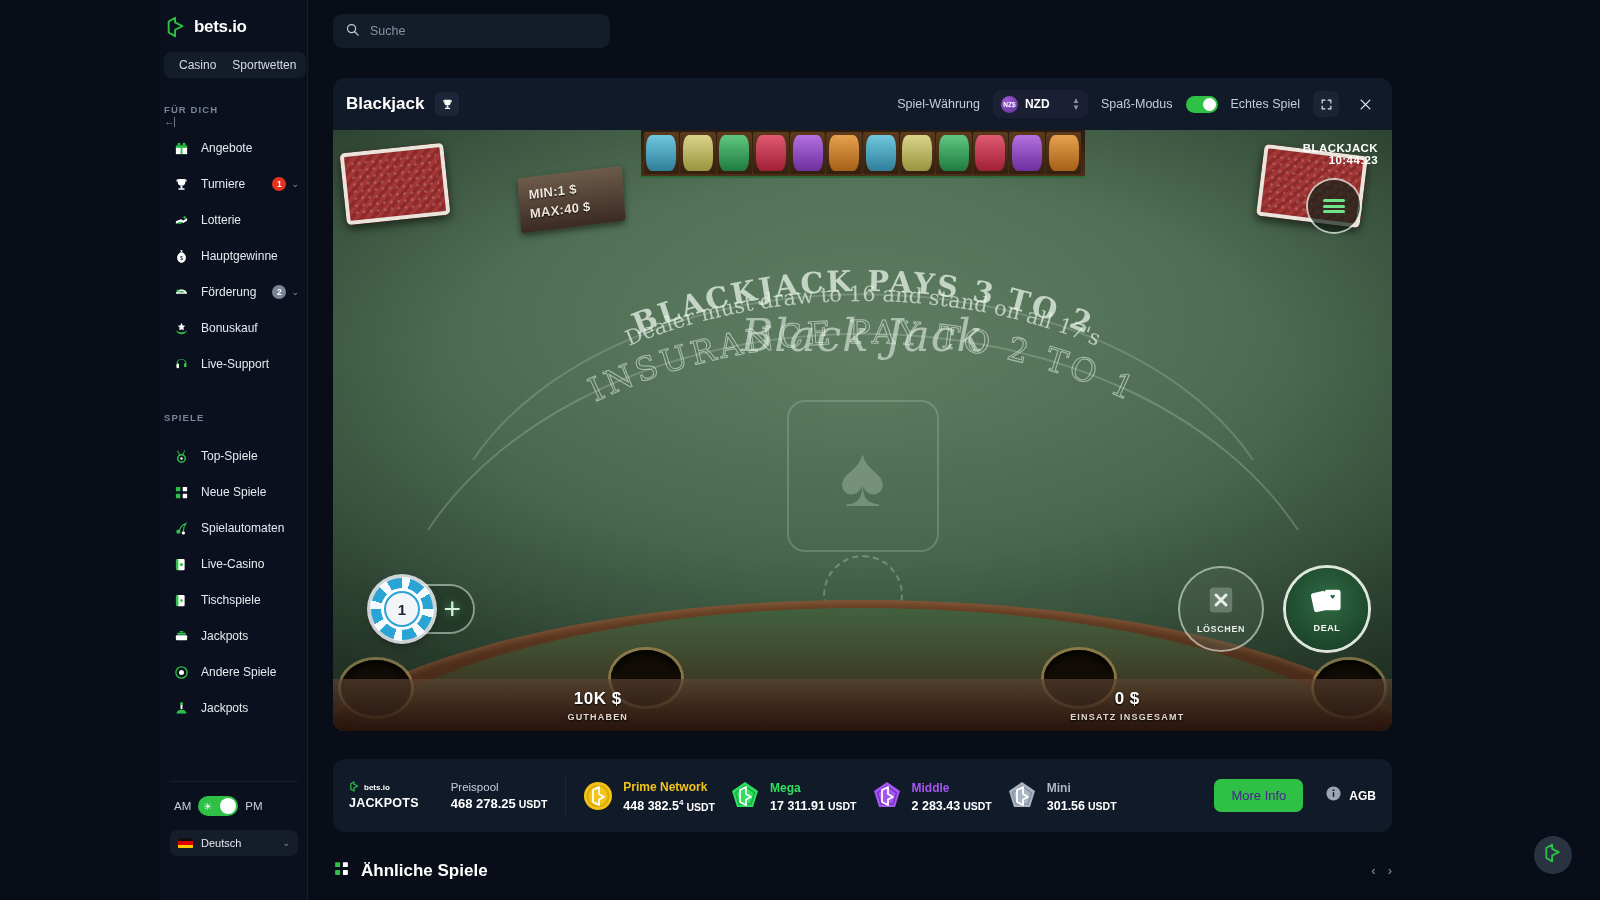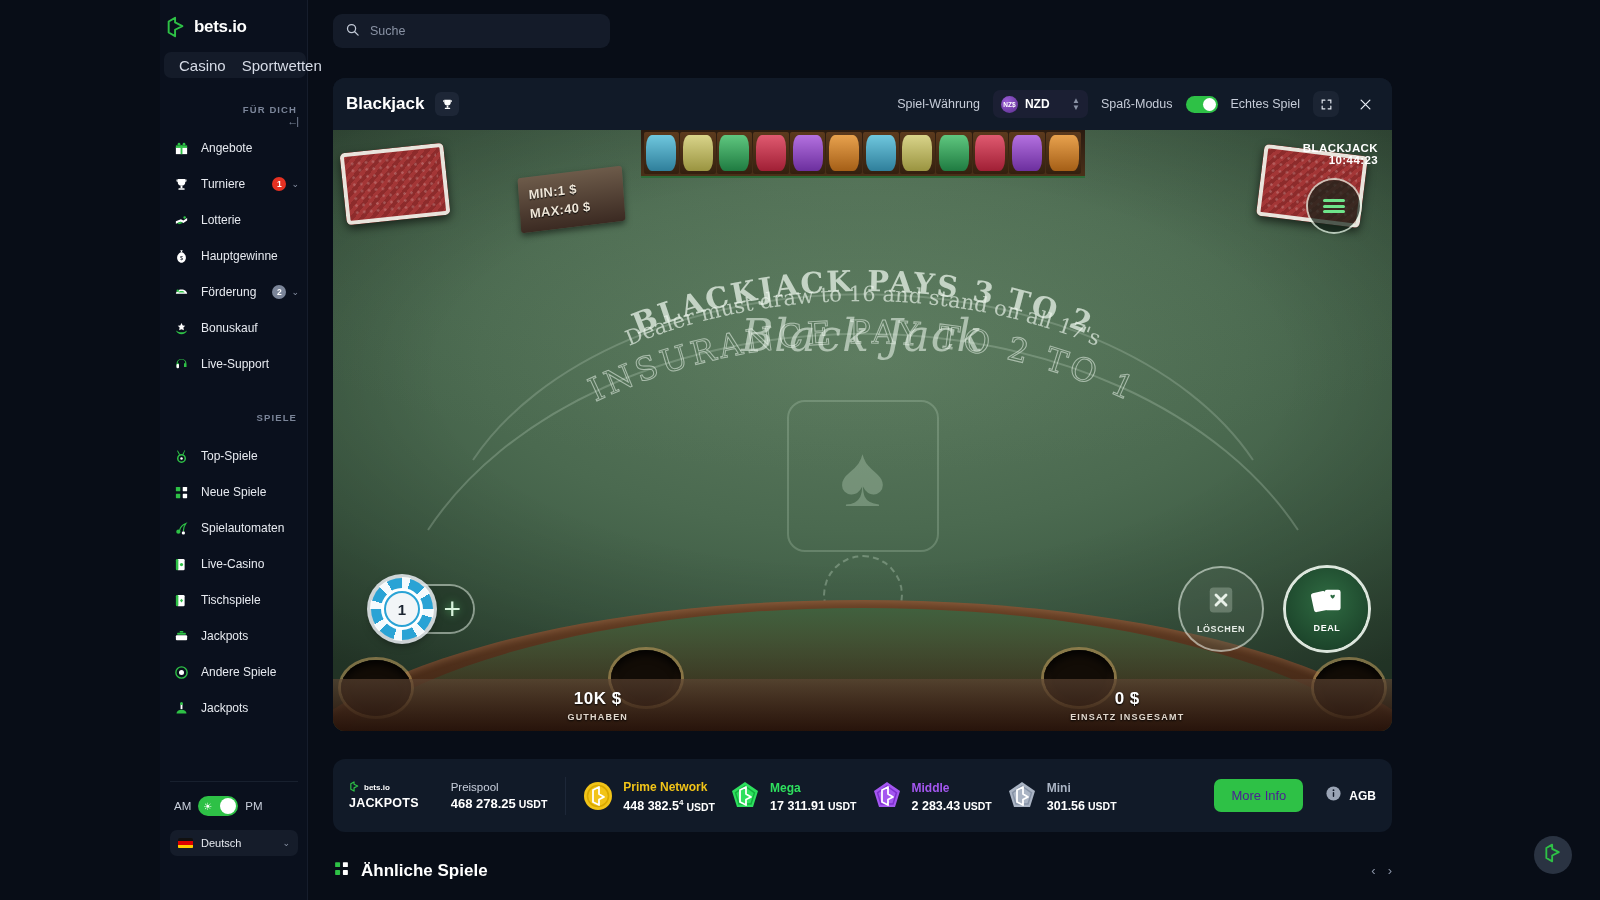--- a/index.html
+++ b/index.html
@@ -20,25 +20,25 @@
   }
   .brand { display: flex; align-items: center; gap: 7px; padding: 16px 0 0 5px; }
   .brand-logo { width: 22px; height: 22px; flex: 0 0 22px; }
   .brand-name { color: #fff; font-size: 17px; font-weight: 700; letter-spacing: -0.3px; }
 
   .seg {
     margin: 14px 0 0 4px; width: 142px; height: 26px;
     background: #141b29; border-radius: 7px;
     display: flex; align-items: center;
   }
-  .seg-item { font-size: 15px; color: #d6dbe6; padding: 0 8px; cursor: pointer; }
+  .seg-item { font-size: 12px; color: #d6dbe6; padding: 0 8px; cursor: pointer; }
   .seg-item:first-child { padding-left: 15px; }
 
   .sec-head {
-    display: flex; align-items: flex-end; justify-content: space-between;
+    display: flex; align-items: flex-start; justify-content: space-between;
     padding: 0 10px 0 4px; margin-top: 26px; height: 18px; flex-direction: column;
   }
   .sec-title { font-size: 9.5px; letter-spacing: 1.1px; color: #7b8599; font-weight: 600; }
   .collapse-ic { color: #7b8599; font-size: 11px; letter-spacing: -2px; }
 
   .nav-list { margin-top: 8px; }
   .nav-item {
     display: flex; align-items: center; height: 36px;
     padding: 0 8px 0 12px; cursor: pointer; position: relative; justify-content: center;
   }

